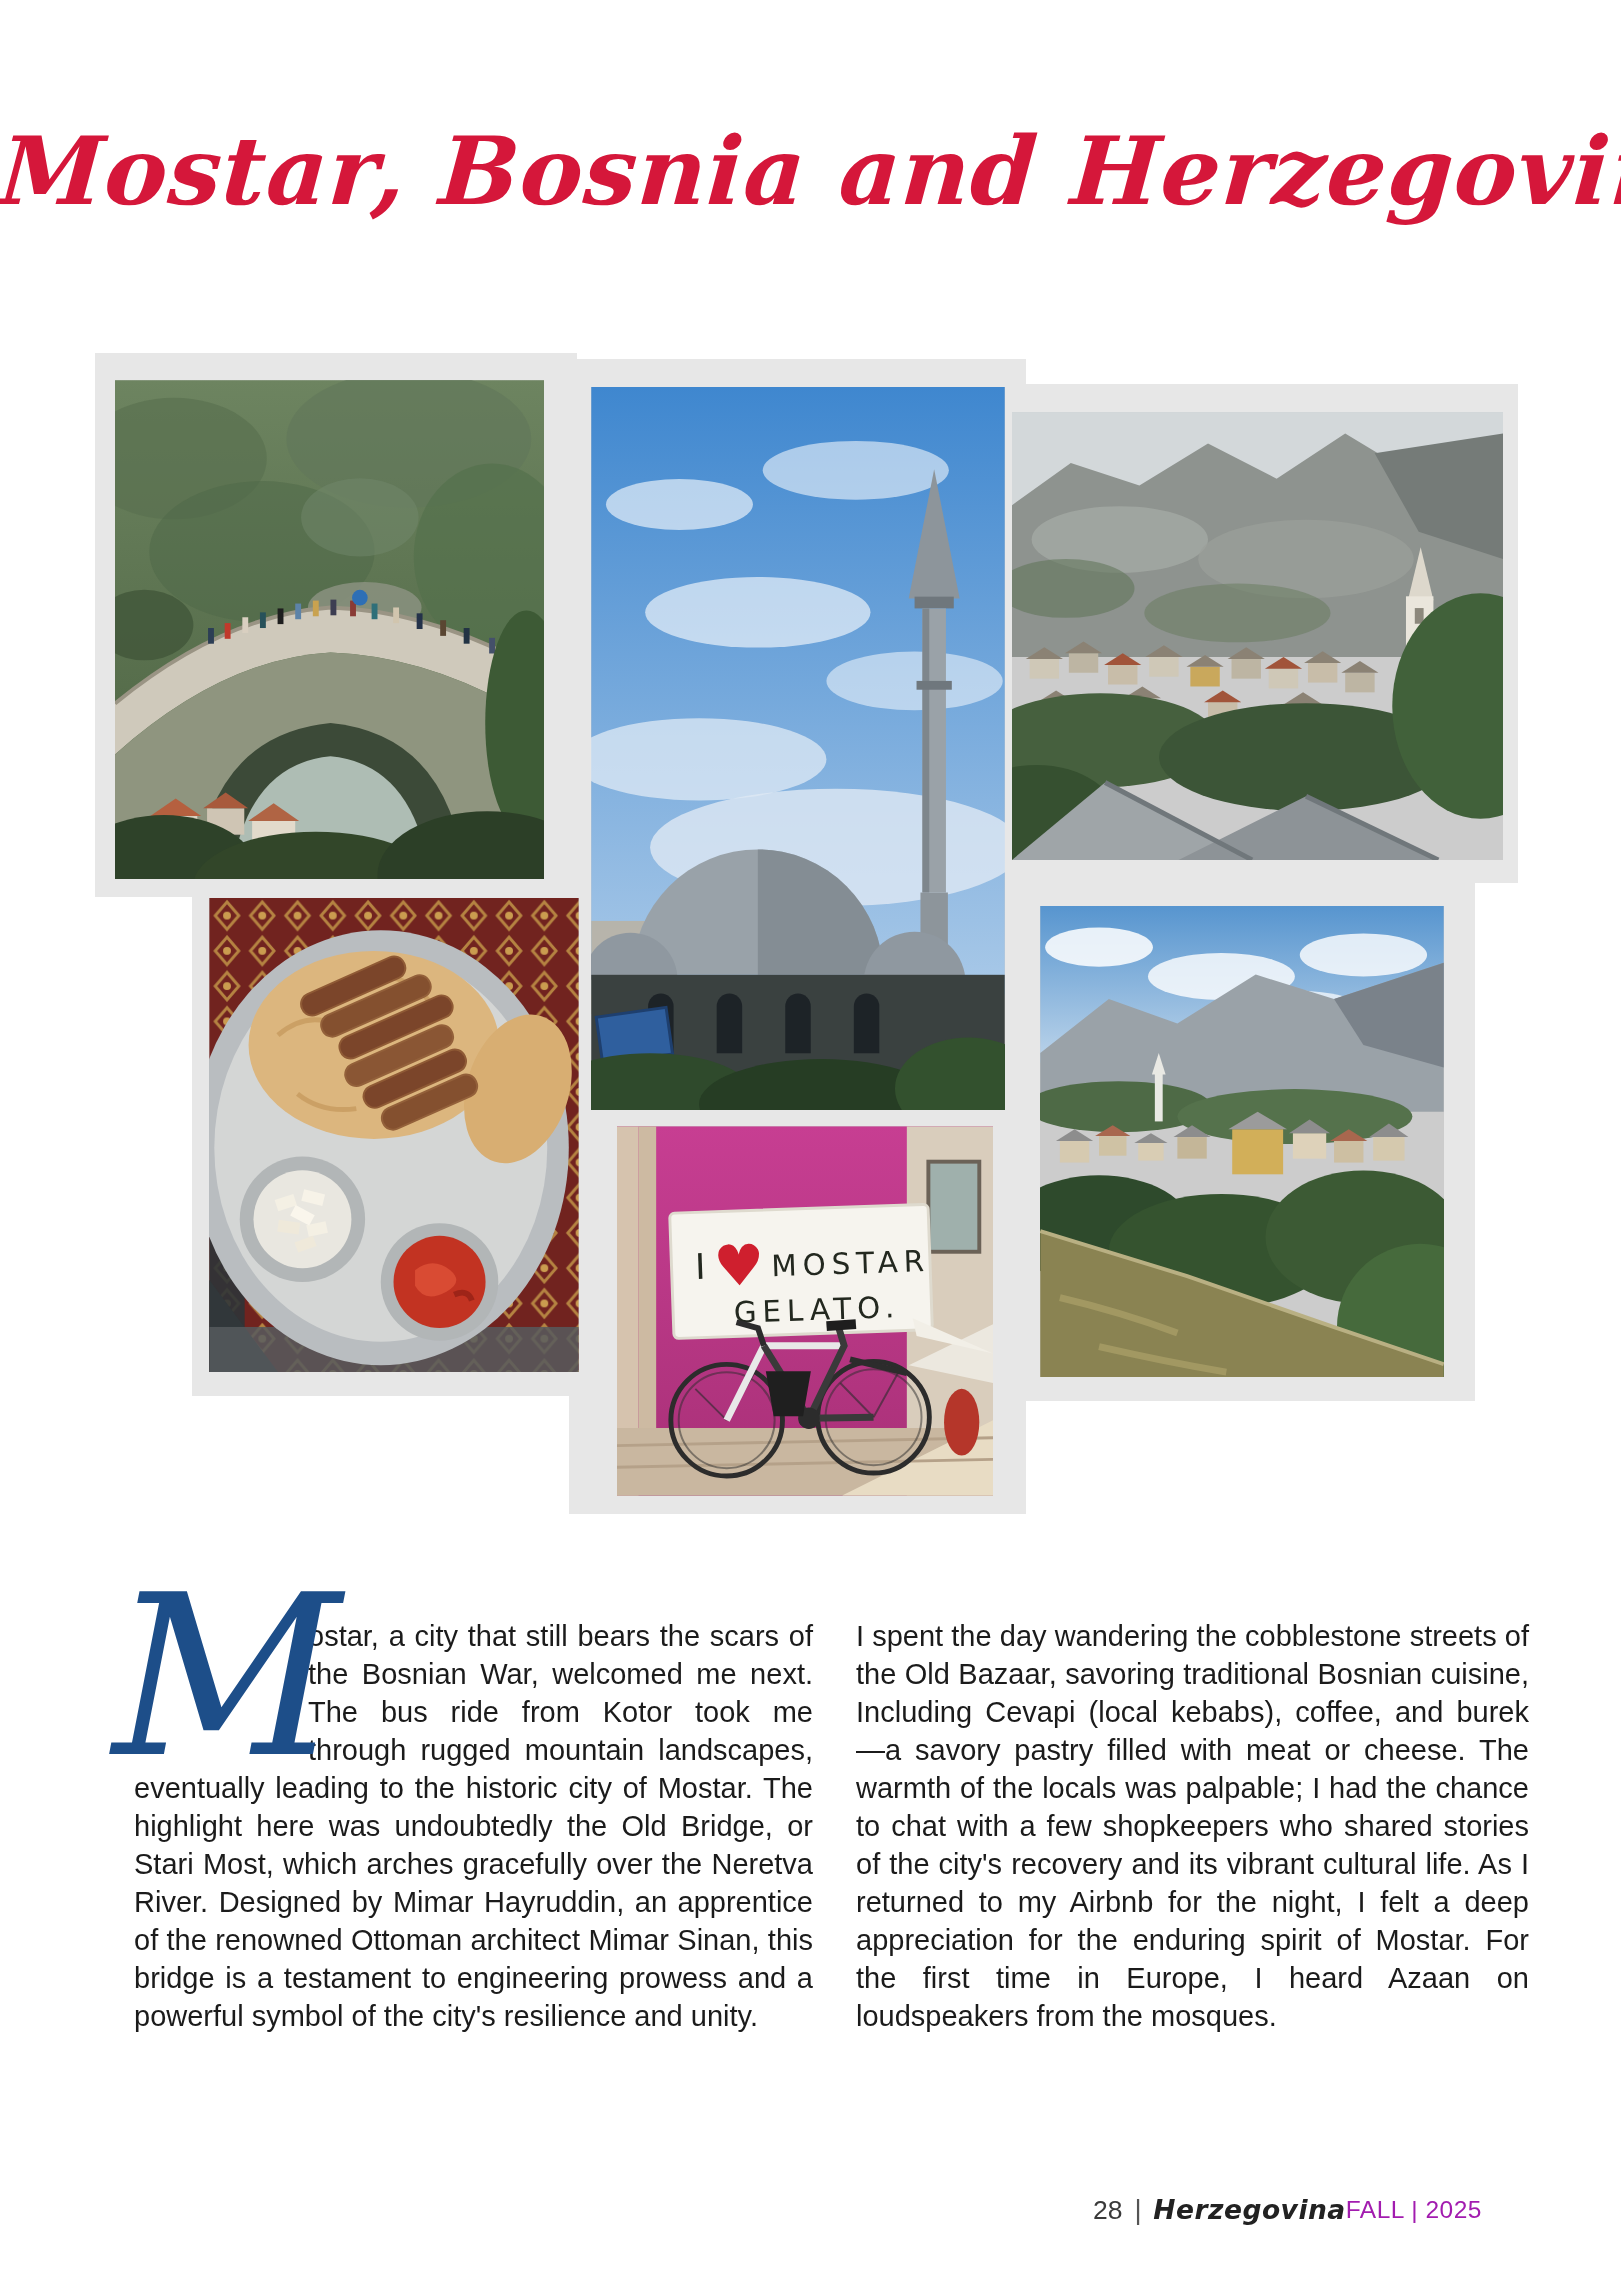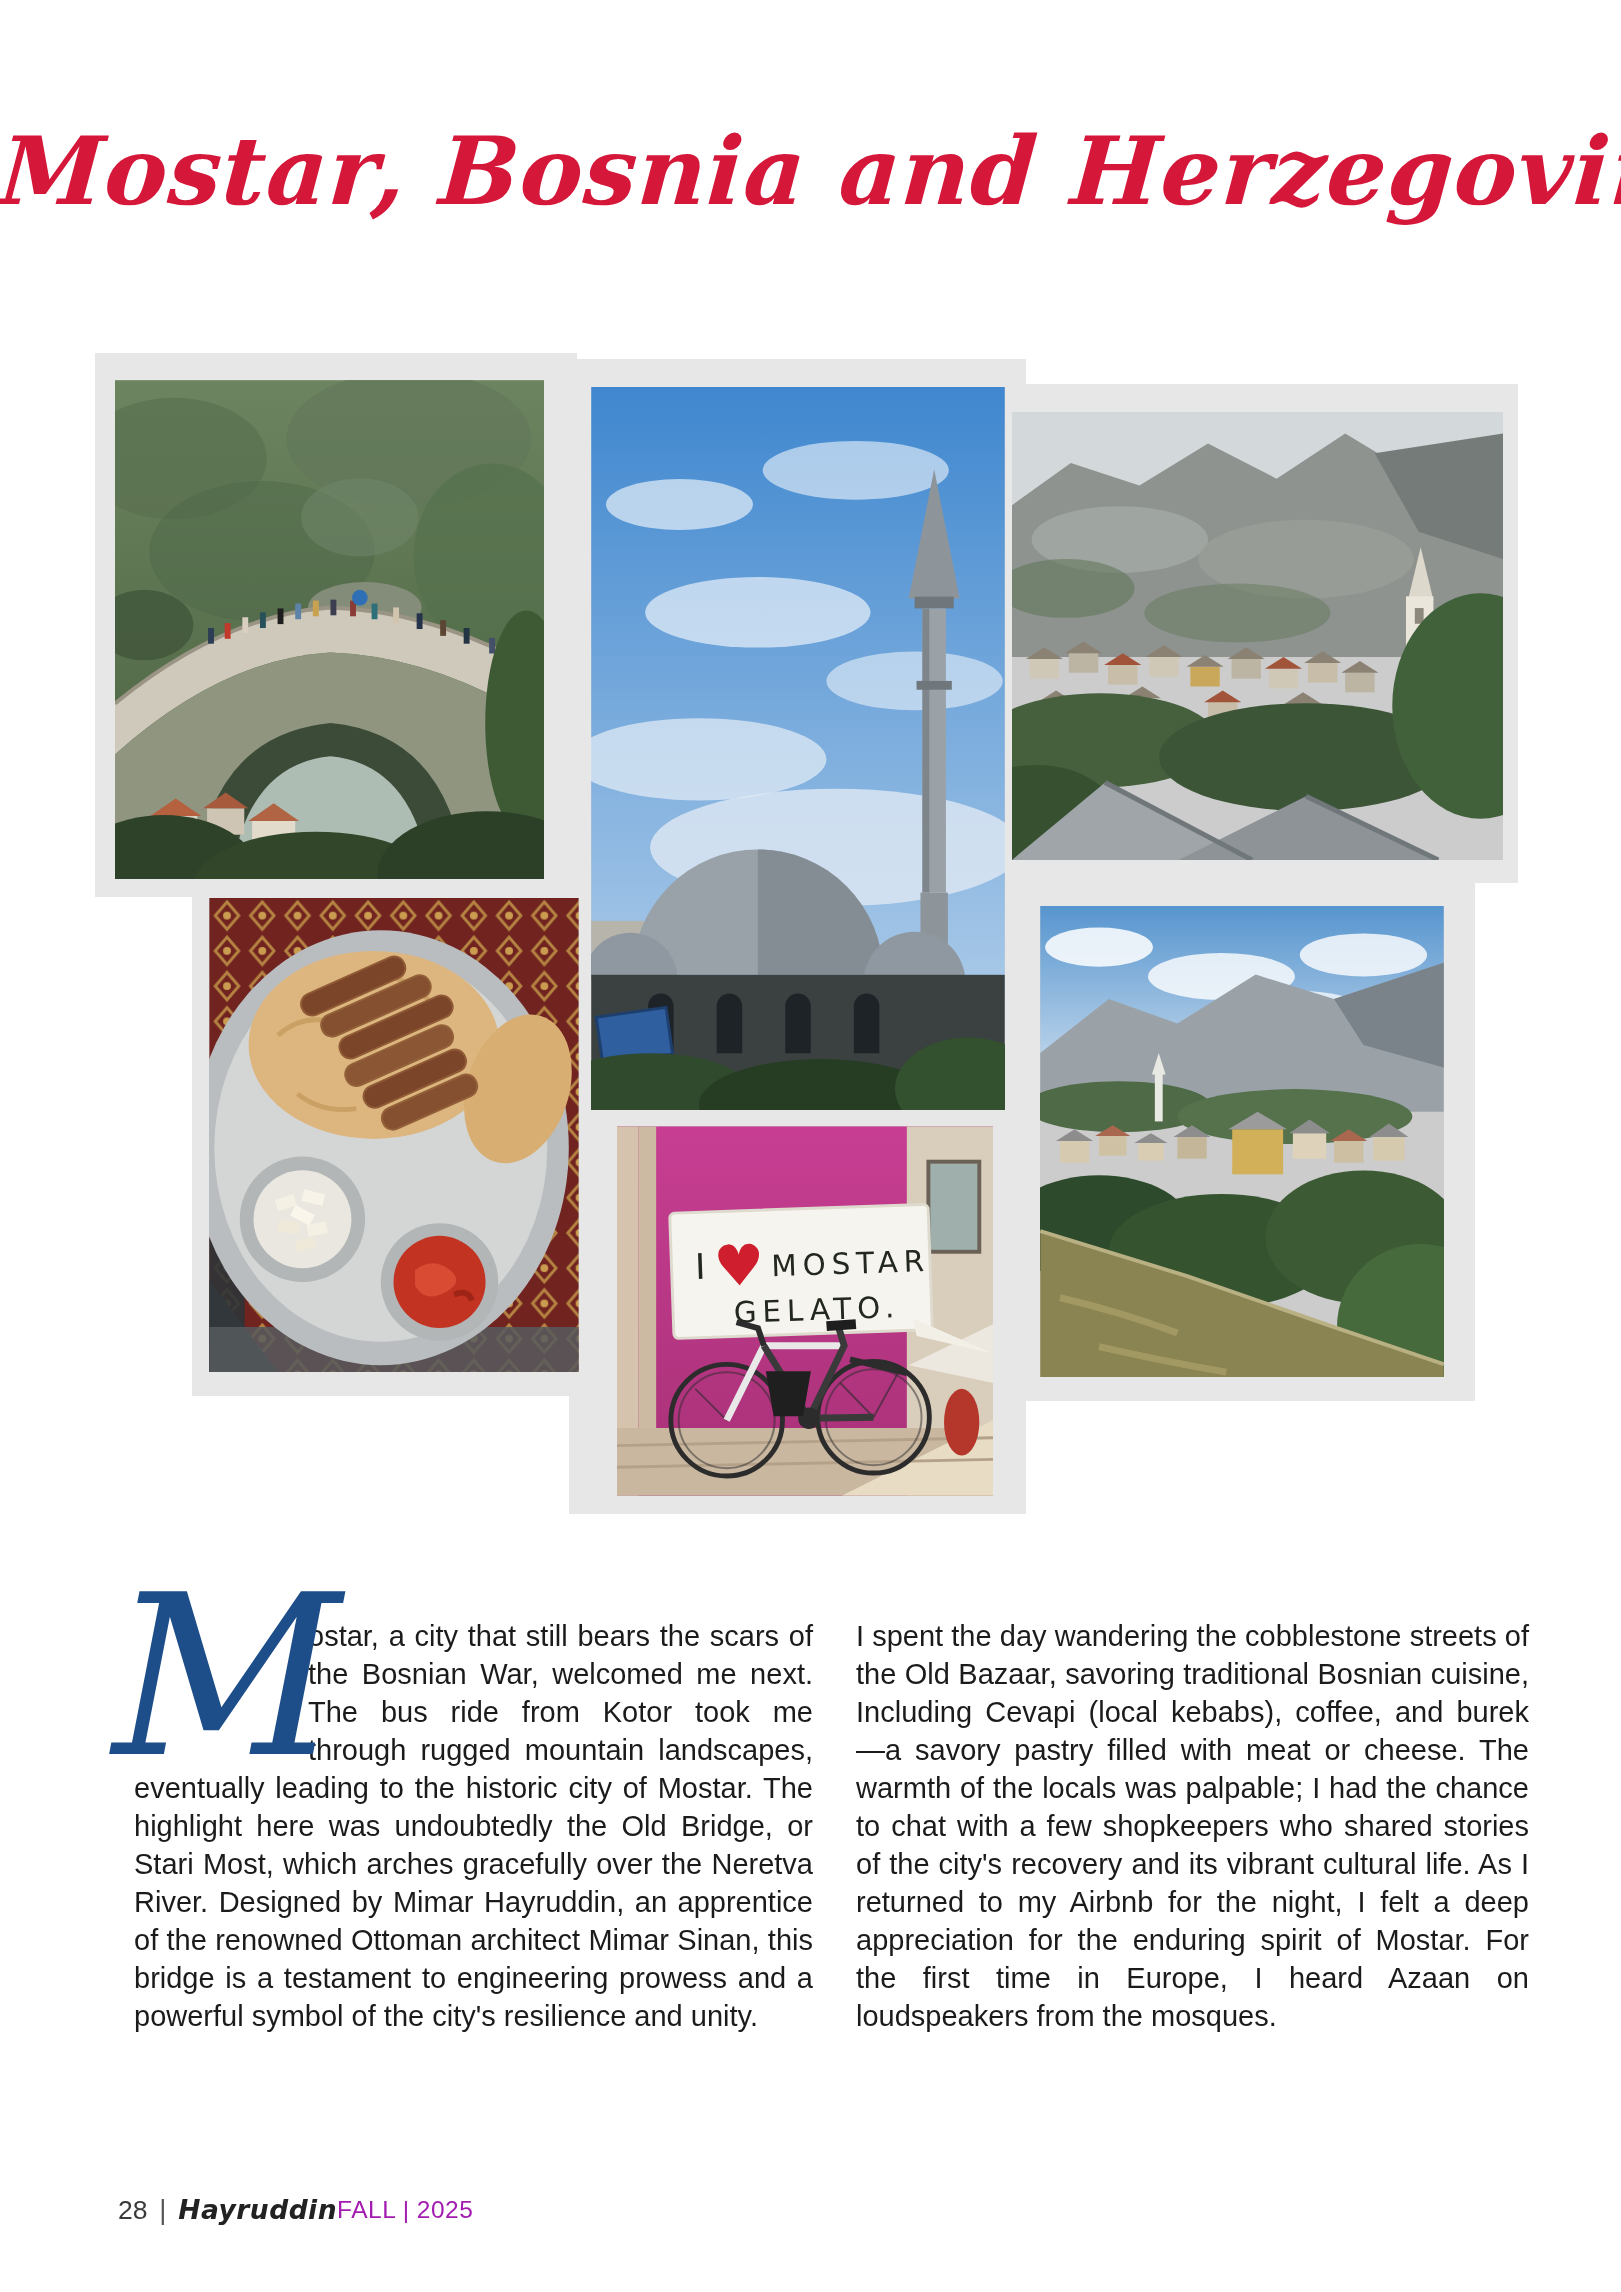--- a/index.html
+++ b/index.html
@@ -31,21 +31,21 @@
   #col-right { left:856px; width:673px; }
   .dropcap-spacer { float:left; width:174px; height:115px; }
   .dropcap {
     position:absolute; left:-21.6px; top:-51px;
     font-family:"DejaVu Serif", serif; font-style:italic; font-weight:400;
     font-size:223px; line-height:1; color:#1d4e89;
   }
   
   .footer {
     position:absolute; top:2190px; left:118px; right:139px; height:39px;
-    display:flex; justify-content:flex-start; align-items:center;
+    display:flex; justify-content:flex-end; align-items:center;
   }
   .footer-left { display:flex; align-items:baseline; gap:11.8px; color:#3a3a3a; font-size:26.5px; }
   .footer-sep { color:#555; font-weight:300; font-size:27.4px; }
   .footer-mag { font-weight:700; font-style:italic; color:#222; letter-spacing:0.5px;
                 font-family:"DejaVu Sans", sans-serif; }
   .footer-right { font-size:24.5px; color:#a21caf; letter-spacing:0.5px; }
 </style>
 </head>
 <body>
 
@@ -381,19 +381,19 @@
   </div>
 
   <div class="col" id="col-right">
     <span>I spent the day wandering the cobblestone streets of the Old Bazaar, savoring traditional Bosnian cuisine, Including Cevapi (local kebabs), coffee, and burek —a savory pastry filled with meat or cheese. The warmth of the locals was palpable; I had the chance to chat with a few shopkeepers who shared stories of the city's recovery and its vibrant cultural life. As I returned to my Airbnb for the night, I felt a deep appreciation for the enduring spirit of Mostar. For the first time in Europe, I heard Azaan on loudspeakers from the mosques.</span>
   </div>
 
   <div class="footer">
     <div class="footer-left">
       <span>28</span>
       <span class="footer-sep">|</span>
-      <span class="footer-mag">Hayruddin</span>
+      <span class="footer-mag">Herzegovina</span>
     </div>
     <div class="footer-right">FALL | 2025</div>
   </div>
 
 </div>
 
 
 </body></html>

